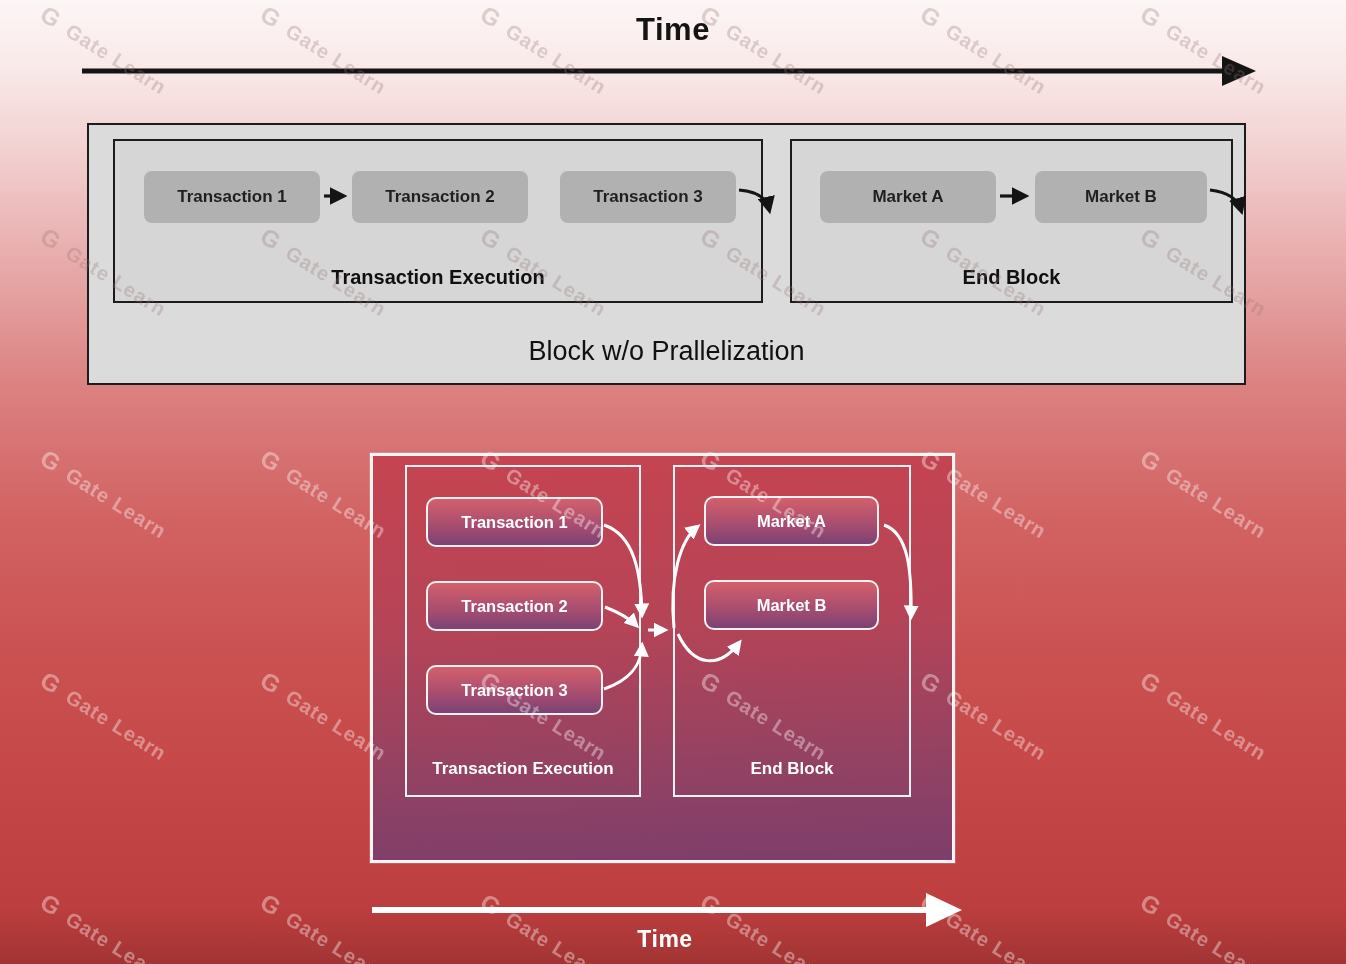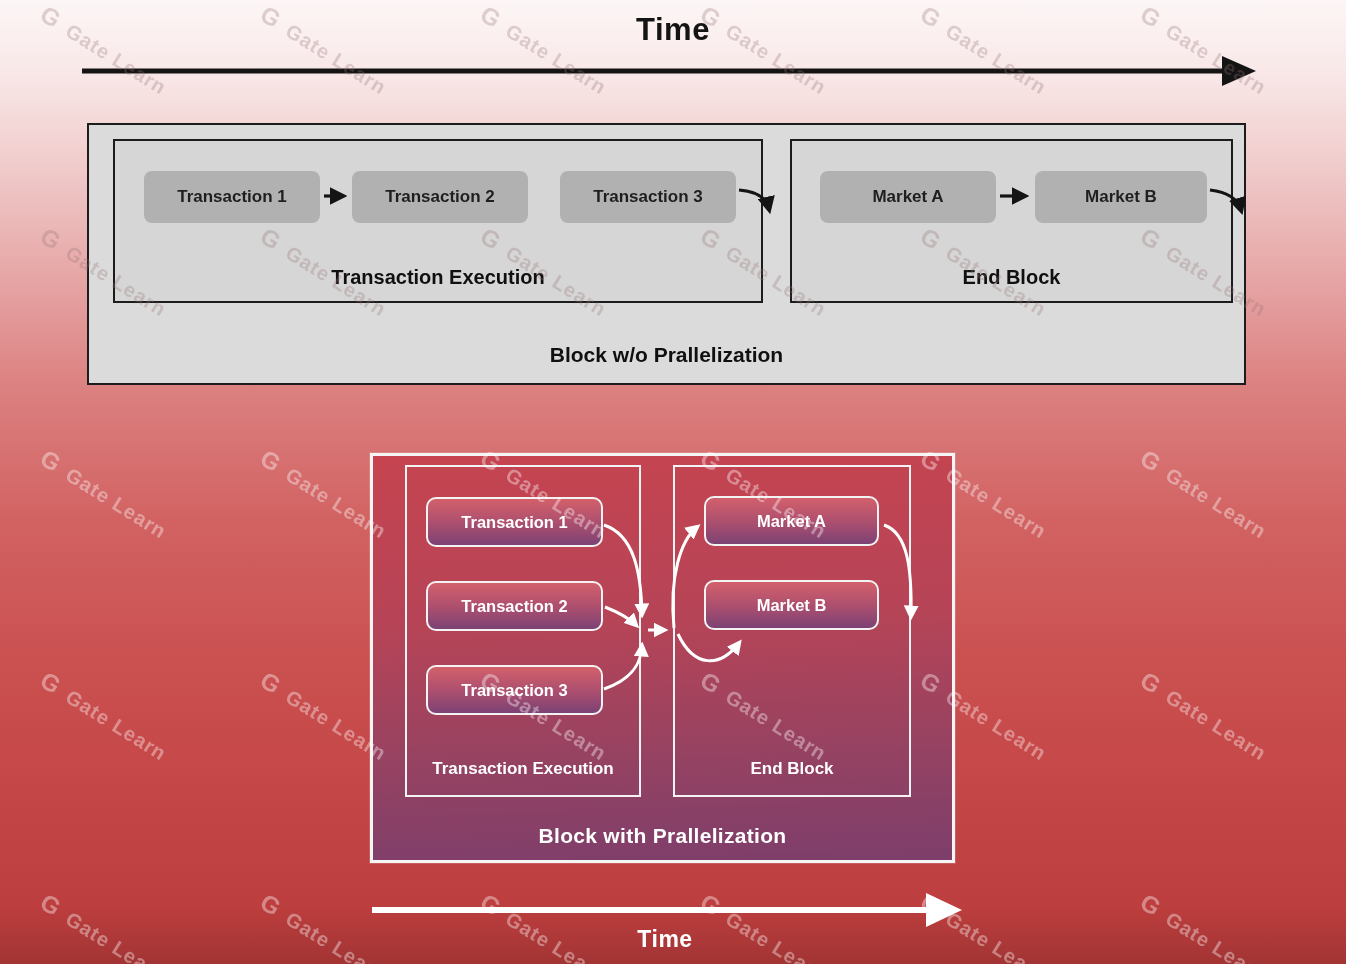--- a/index.html
+++ b/index.html
@@ -47,21 +47,21 @@
   .pos-t2 { left:237px; width:176px; }
   .pos-t3 { left:445px; width:176px; }
   .pos-ma { left:28px;  width:176px; }
   .pos-mb { left:243px; width:172px; }
   .sub-label {
     position:absolute; left:0; right:0; bottom:12px; text-align:center;
     font-weight:700; font-size:20px; color:#101010;
   }
   .block-label {
     position:absolute; left:0; right:0; bottom:16px; text-align:center;
-    font-weight:700; font-size:21px; color:#101010;
+    font-weight:400; font-size:27px; color:#101010;
   }
 
   
   .parallel-block {
     position:absolute; left:370px; top:453px; width:585px; height:410px;
     border:3px solid #f5f5f5; z-index:2;
     background:linear-gradient(178deg,#c64450 0%, #b54457 42%, #954262 74%, #7d3e6b 100%);
     box-shadow:0 0 0 1px rgba(255,255,255,.15);
   }
   .parallel-sub {
@@ -134,21 +134,20 @@
       <div class="p-btn pp-t1">Transaction 1</div>
       <div class="p-btn pp-t2">Transaction 2</div>
       <div class="p-btn pp-t3">Transaction 3</div>
       <div class="p-sub-label">Transaction Execution</div>
     </div>
     <div class="parallel-sub p-end">
       <div class="p-btn pp-ma">Market A</div>
       <div class="p-btn pp-mb">Market B</div>
       <div class="p-sub-label">End Block</div>
     </div>
-    <div class="p-block-label">Block with Prallelization</div>
   </section>
 
   <div class="time-bottom">Time</div>
 
   <svg class="arrows-layer" width="1346" height="964" viewBox="0 0 1346 964" aria-hidden="true">
     <defs>
       <marker id="arrow-black" viewBox="0 0 10 10" refX="7" refY="5" markerWidth="5.5" markerHeight="5.5" orient="auto">
         <path d="M0,0 L10,5 L0,10 Z" fill="#141414"></path>
       </marker>
       <marker id="arrow-white" viewBox="0 0 10 10" refX="7" refY="5" markerWidth="5" markerHeight="5" orient="auto">

